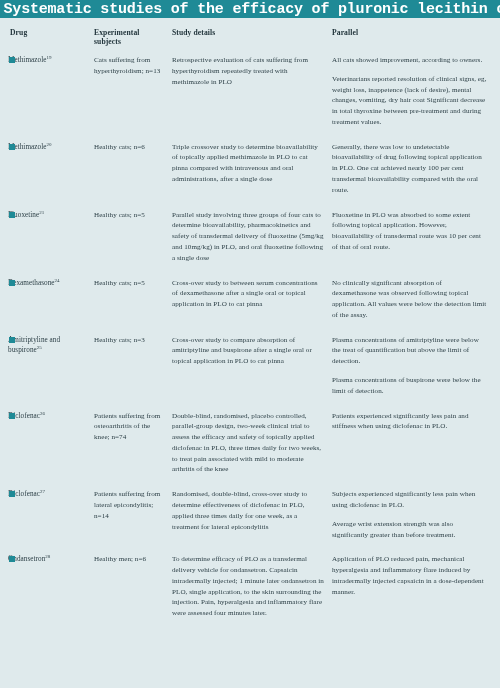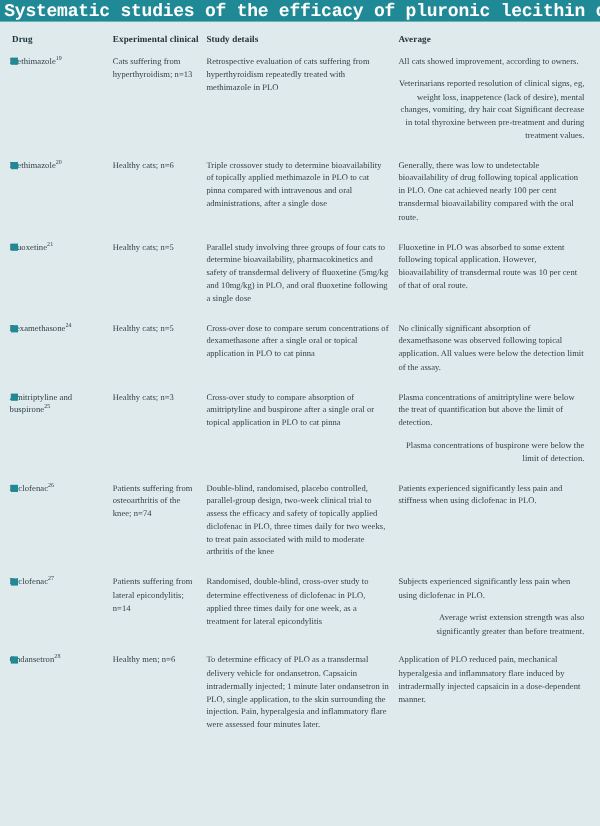--- a/index.html
+++ b/index.html
@@ -85,21 +85,21 @@
     font-size:7.2px;
     line-height:1.5;
     display:inline;
   }
   sup{
     font-size:5px;
     line-height:0;
     vertical-align:super;
   }
   .para{display:block;font-family:Liberation Serif, serif;}
-  .para + .para{margin-top:8px;text-align:right;}
+  .para + .para{margin-top:8px;}
 </style>
 </head>
 <body>
 
 <div id="table-figure">
 
   <div class="title-band">
     <span class="title-text">Table 1: Systematic studies of the efficacy of pluronic lecithin organogel</span>
   </div>
 
@@ -107,23 +107,23 @@
     <table class="studies">
       <colgroup>
         <col class="c-drug">
           <col class="c-subj">
           <col class="c-study">
           <col class="c-res">
       </colgroup>
       <thead>
         <tr>
           <th class="th-drug">Drug</th>
-          <th>Experimental clinical</th>
+          <th>Experimental subjects</th>
           <th>Study details</th>
-          <th>Average</th>
+          <th>Parallel</th>
         </tr>
       </thead>
       <tbody id="rows-container">
           <tr>
             <td class="cell-drug"><span class="bullet"></span><span class="drug-name">Methimazole</span><sup>19</sup></td>
             <td>Cats suffering from hyperthyroidism; n=13</td>
             <td>Retrospective evaluation of cats suffering from hyperthyroidism repeatedly treated with methimazole in PLO</td>
             <td>
               <span class="para">All cats showed improvement, according to owners.</span>
               <span class="para">Veterinarians reported resolution of clinical signs, eg, weight loss, inappetence (lack of desire), mental changes, vomiting, dry hair coat Significant decrease in total thyroxine between pre-treatment and during treatment values.</span>
@@ -141,21 +141,21 @@
             <td class="cell-drug"><span class="bullet"></span><span class="drug-name">Fluoxetine</span><sup>21</sup></td>
             <td>Healthy cats; n=5</td>
             <td>Parallel study involving three groups of four cats to determine bioavailability, pharmacokinetics and safety of transdermal delivery of fluoxetine (5mg/kg and 10mg/kg) in PLO, and oral fluoxetine following a single dose</td>
             <td>
               <span class="para">Fluoxetine in PLO was absorbed to some extent following topical application. However, bioavailability of transdermal route was 10 per cent of that of oral route.</span>
             </td>
           </tr>
           <tr>
             <td class="cell-drug"><span class="bullet"></span><span class="drug-name">Dexamethasone</span><sup>24</sup></td>
             <td>Healthy cats; n=5</td>
-            <td>Cross-over dose to compare serum concentrations of dexamethasone after a single oral or topical application in PLO to cat pinna</td>
+            <td>Cross-over study to between serum concentrations of dexamethasone after a single oral or topical application in PLO to cat pinna</td>
             <td>
               <span class="para">No clinically significant absorption of dexamethasone was observed following topical application. All values were below the detection limit of the assay.</span>
             </td>
           </tr>
           <tr>
             <td class="cell-drug"><span class="bullet"></span><span class="drug-name">Amitriptyline and buspirone</span><sup>25</sup></td>
             <td>Healthy cats; n=3</td>
             <td>Cross-over study to compare absorption of amitriptyline and buspirone after a single oral or topical application in PLO to cat pinna</td>
             <td>
               <span class="para">Plasma concentrations of amitriptyline were below the treat of quantification but above the limit of detection.</span>

